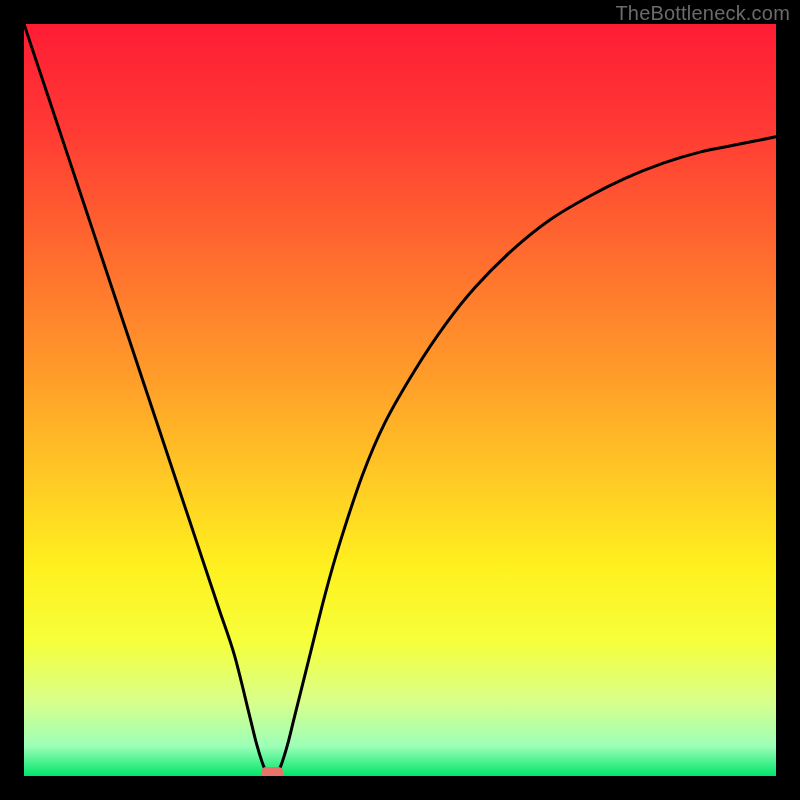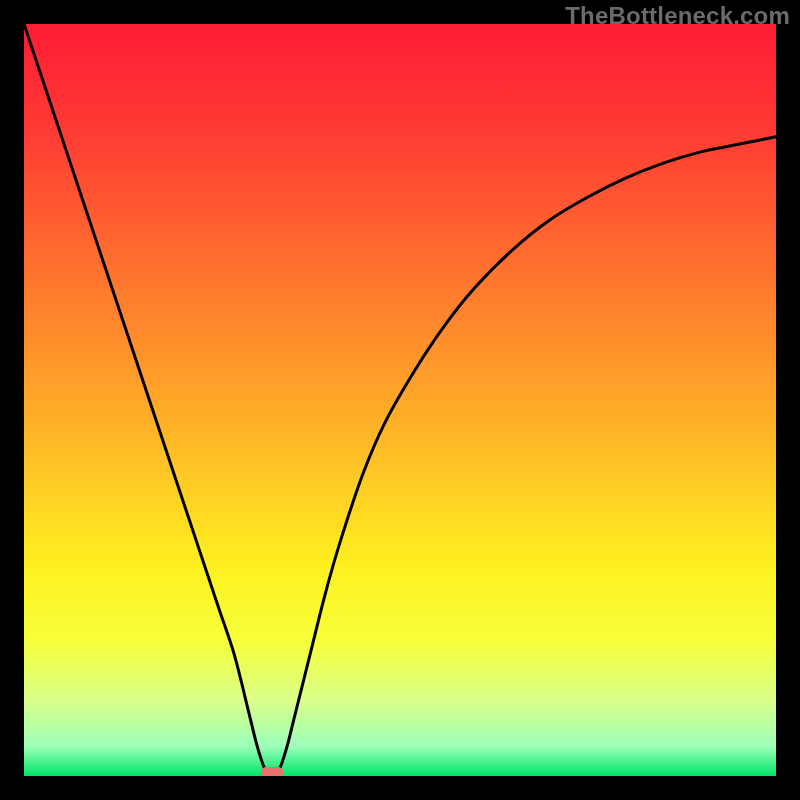--- a/index.html
+++ b/index.html
@@ -16,22 +16,22 @@
     top: 24px;
     width: 752px;
     height: 752px;
     background: #000;
   }
   .watermark {
     position: absolute;
     top: 2px;
     right: 10px;
     font-family: Arial, Helvetica, sans-serif;
-    font-size: 24px;
-    font-weight: 700;
+    font-size: 20px;
+    font-weight: 400;
     color: #6b6b6b;
     letter-spacing: 0.2px;
   }
   svg {
     display: block;
   }
 </style>
 </head>
 <body>
 

